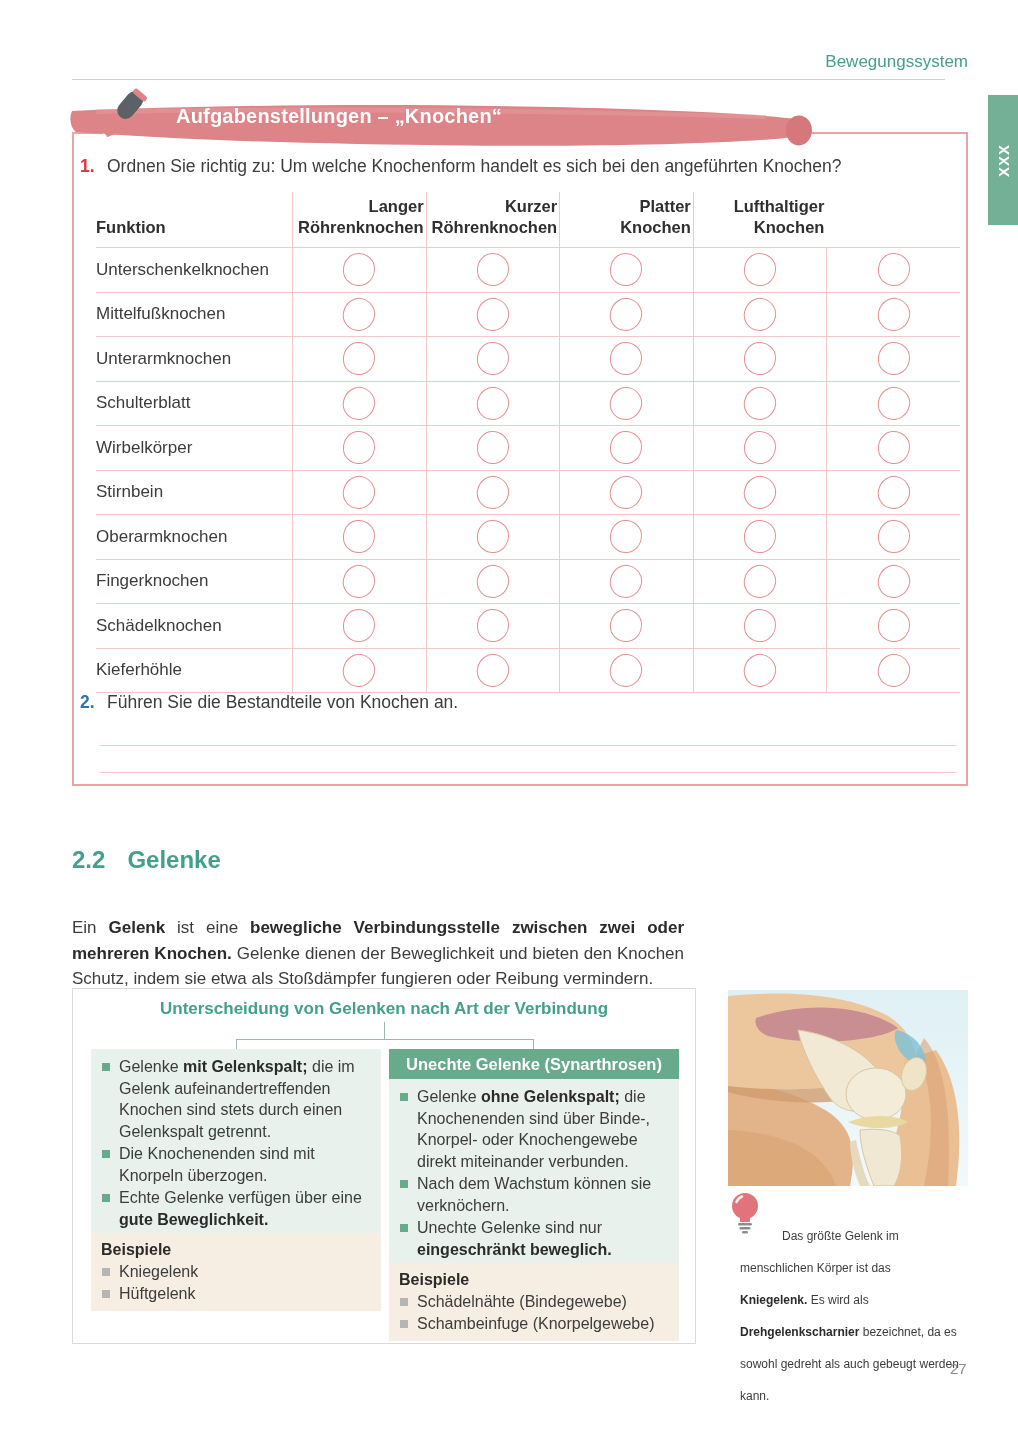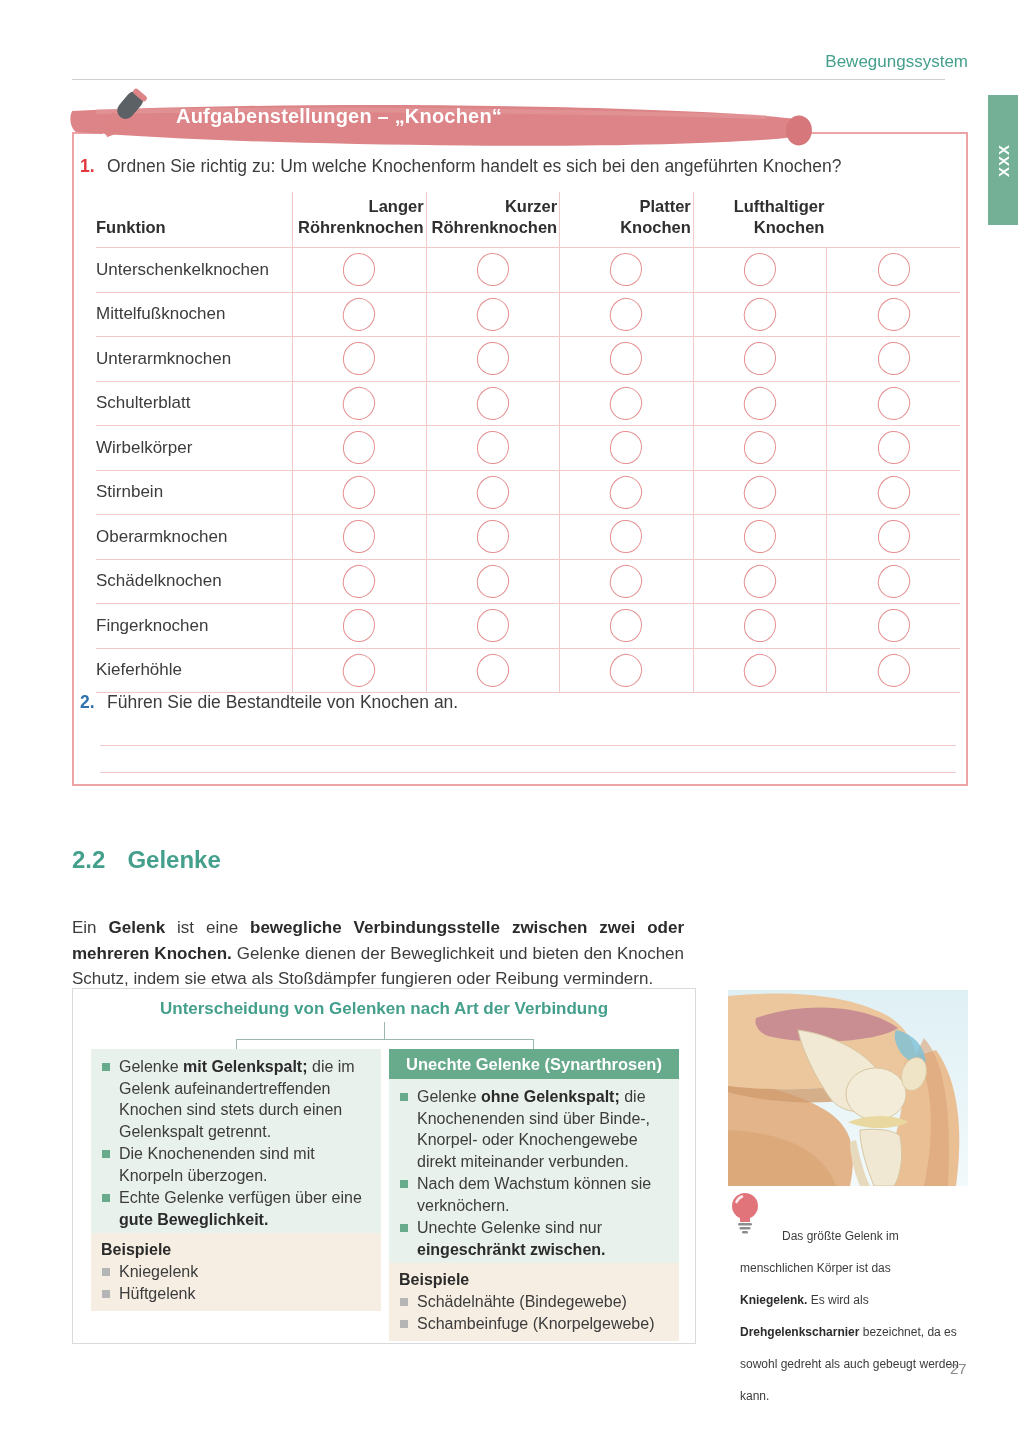--- a/index.html
+++ b/index.html
@@ -237,39 +237,39 @@
             <span class="circle"></span>
           </div>
           <div class="t-cell">
             <span class="circle"></span>
           </div>
           <div class="t-cell">
             <span class="circle"></span>
           </div>
         </div>
         <div class="t-row">
+          <div class="t-label">Fingerknochen</div>
+          <div class="t-cell">
+            <span class="circle"></span>
+          </div>
+          <div class="t-cell">
+            <span class="circle"></span>
+          </div>
+          <div class="t-cell">
+            <span class="circle"></span>
+          </div>
+          <div class="t-cell">
+            <span class="circle"></span>
+          </div>
+          <div class="t-cell">
+            <span class="circle"></span>
+          </div>
+        </div>
+        <div class="t-row">
           <div class="t-label">Schädelknochen</div>
-          <div class="t-cell">
-            <span class="circle"></span>
-          </div>
-          <div class="t-cell">
-            <span class="circle"></span>
-          </div>
-          <div class="t-cell">
-            <span class="circle"></span>
-          </div>
-          <div class="t-cell">
-            <span class="circle"></span>
-          </div>
-          <div class="t-cell">
-            <span class="circle"></span>
-          </div>
-        </div>
-        <div class="t-row">
-          <div class="t-label">Fingerknochen</div>
           <div class="t-cell">
             <span class="circle"></span>
           </div>
           <div class="t-cell">
             <span class="circle"></span>
           </div>
           <div class="t-cell">
             <span class="circle"></span>
           </div>
           <div class="t-cell">
@@ -355,21 +355,21 @@
           <div class="bullet">
             <span class="sq green"></span>
             <span class="btext">Gelenke <b>ohne Gelenkspalt;</b> die Knochenenden sind über Binde-, Knorpel- oder Knochengewebe direkt miteinander verbunden.</span>
           </div>
           <div class="bullet">
             <span class="sq green"></span>
             <span class="btext">Nach dem Wachstum können sie verknöchern.</span>
           </div>
           <div class="bullet">
             <span class="sq green"></span>
-            <span class="btext">Unechte Gelenke sind nur <b>eingeschränkt zwischen.</b></span>
+            <span class="btext">Unechte Gelenke sind nur <b>eingeschränkt beweglich.</b></span>
           </div>
         </div>
       <div class="col-ex">
         <div class="ex-label">Beispiele</div>
         <div>
             <div class="bullet">
               <span class="sq gray"></span>
               <span class="btext">Schädelnähte (Bindegewebe)</span>
             </div>
             <div class="bullet">

